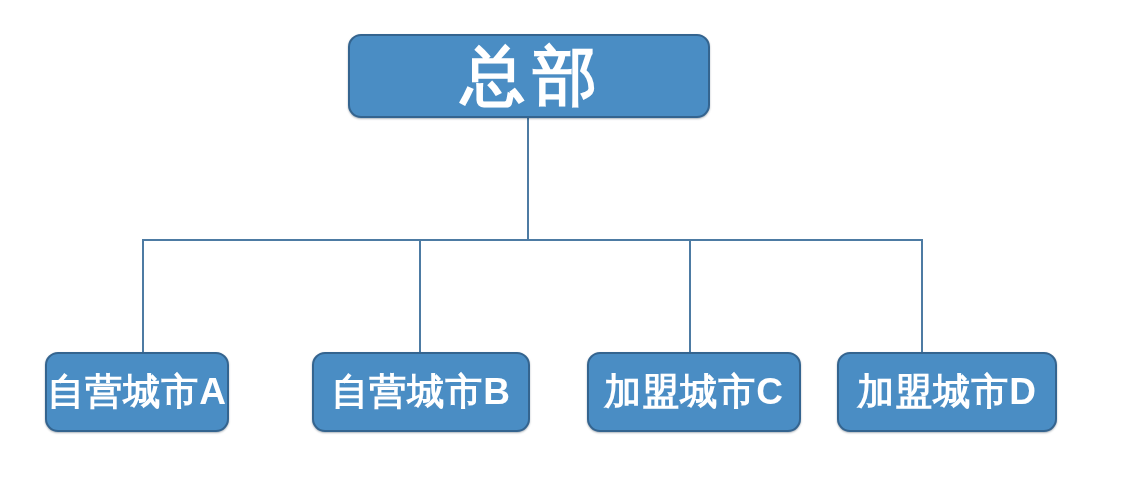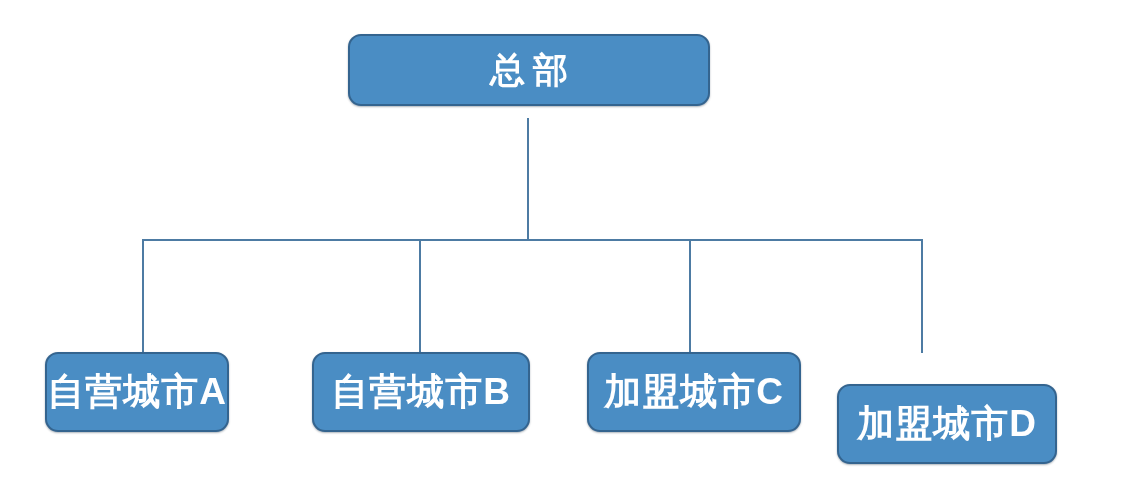--- a/index.html
+++ b/index.html
@@ -26,35 +26,35 @@
     display: flex;
     align-items: center;
     justify-content: center;
     box-sizing: border-box;
     white-space: nowrap;
   }
   .node.root {
     left: 348px;
     top: 34px;
     width: 362px;
-    height: 72px;
-    font-size: 35px;
+    height: 84px;
+    font-size: 64px;
     letter-spacing: 8px;
     text-indent: 8px; 
   }
   .node.child {
     top: 352px;
     height: 80px;
     font-size: 37px;
     letter-spacing: 1px;
   }
   .node.child.a { left: 45px;  width: 184px; }
   .node.child.b { left: 312px; width: 218px; }
   .node.child.c { left: 587px; width: 214px; }
-  .node.child.d { left: 837px; width: 220px; margin-top: 32px; }
+  .node.child.d { left: 837px; width: 220px; }
 
   .connector {
     position: absolute;
     background: #4d7ba3;
   }
   .connector.v { width: 2px; }
   .connector.h { height: 2px; }
 
   
   .stem-root { left: 527px; top: 118px; height: 122px; }

